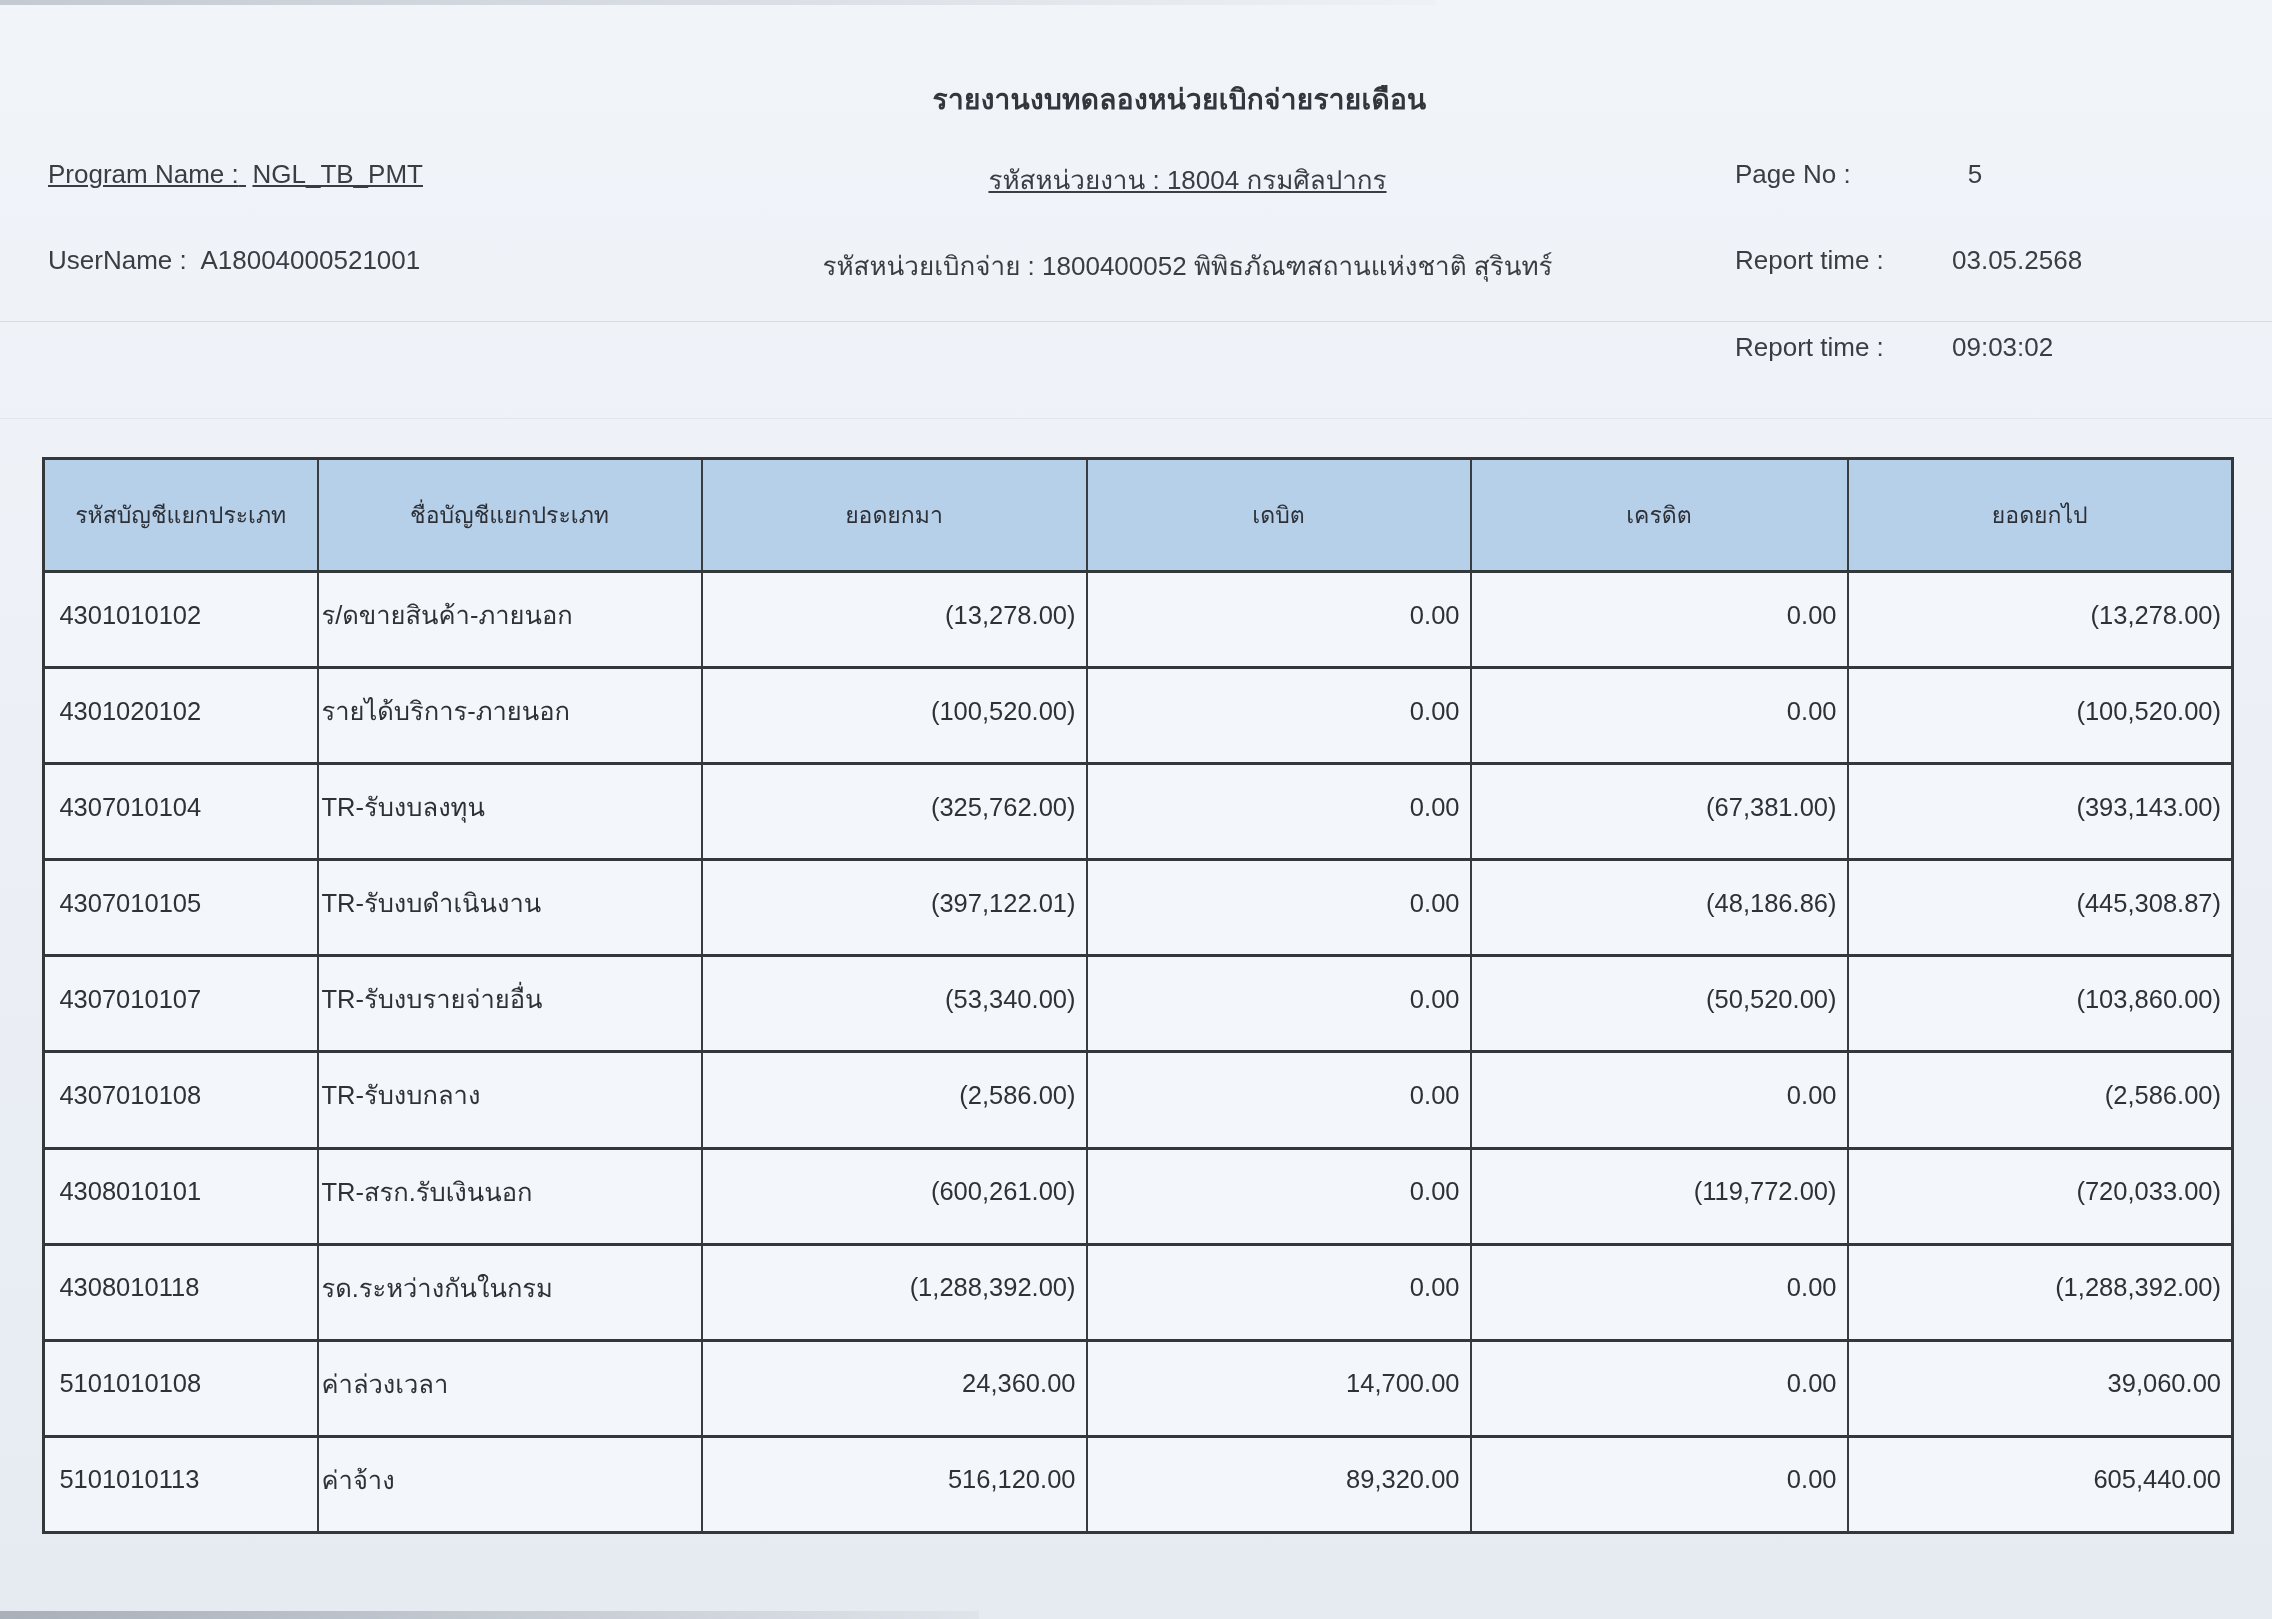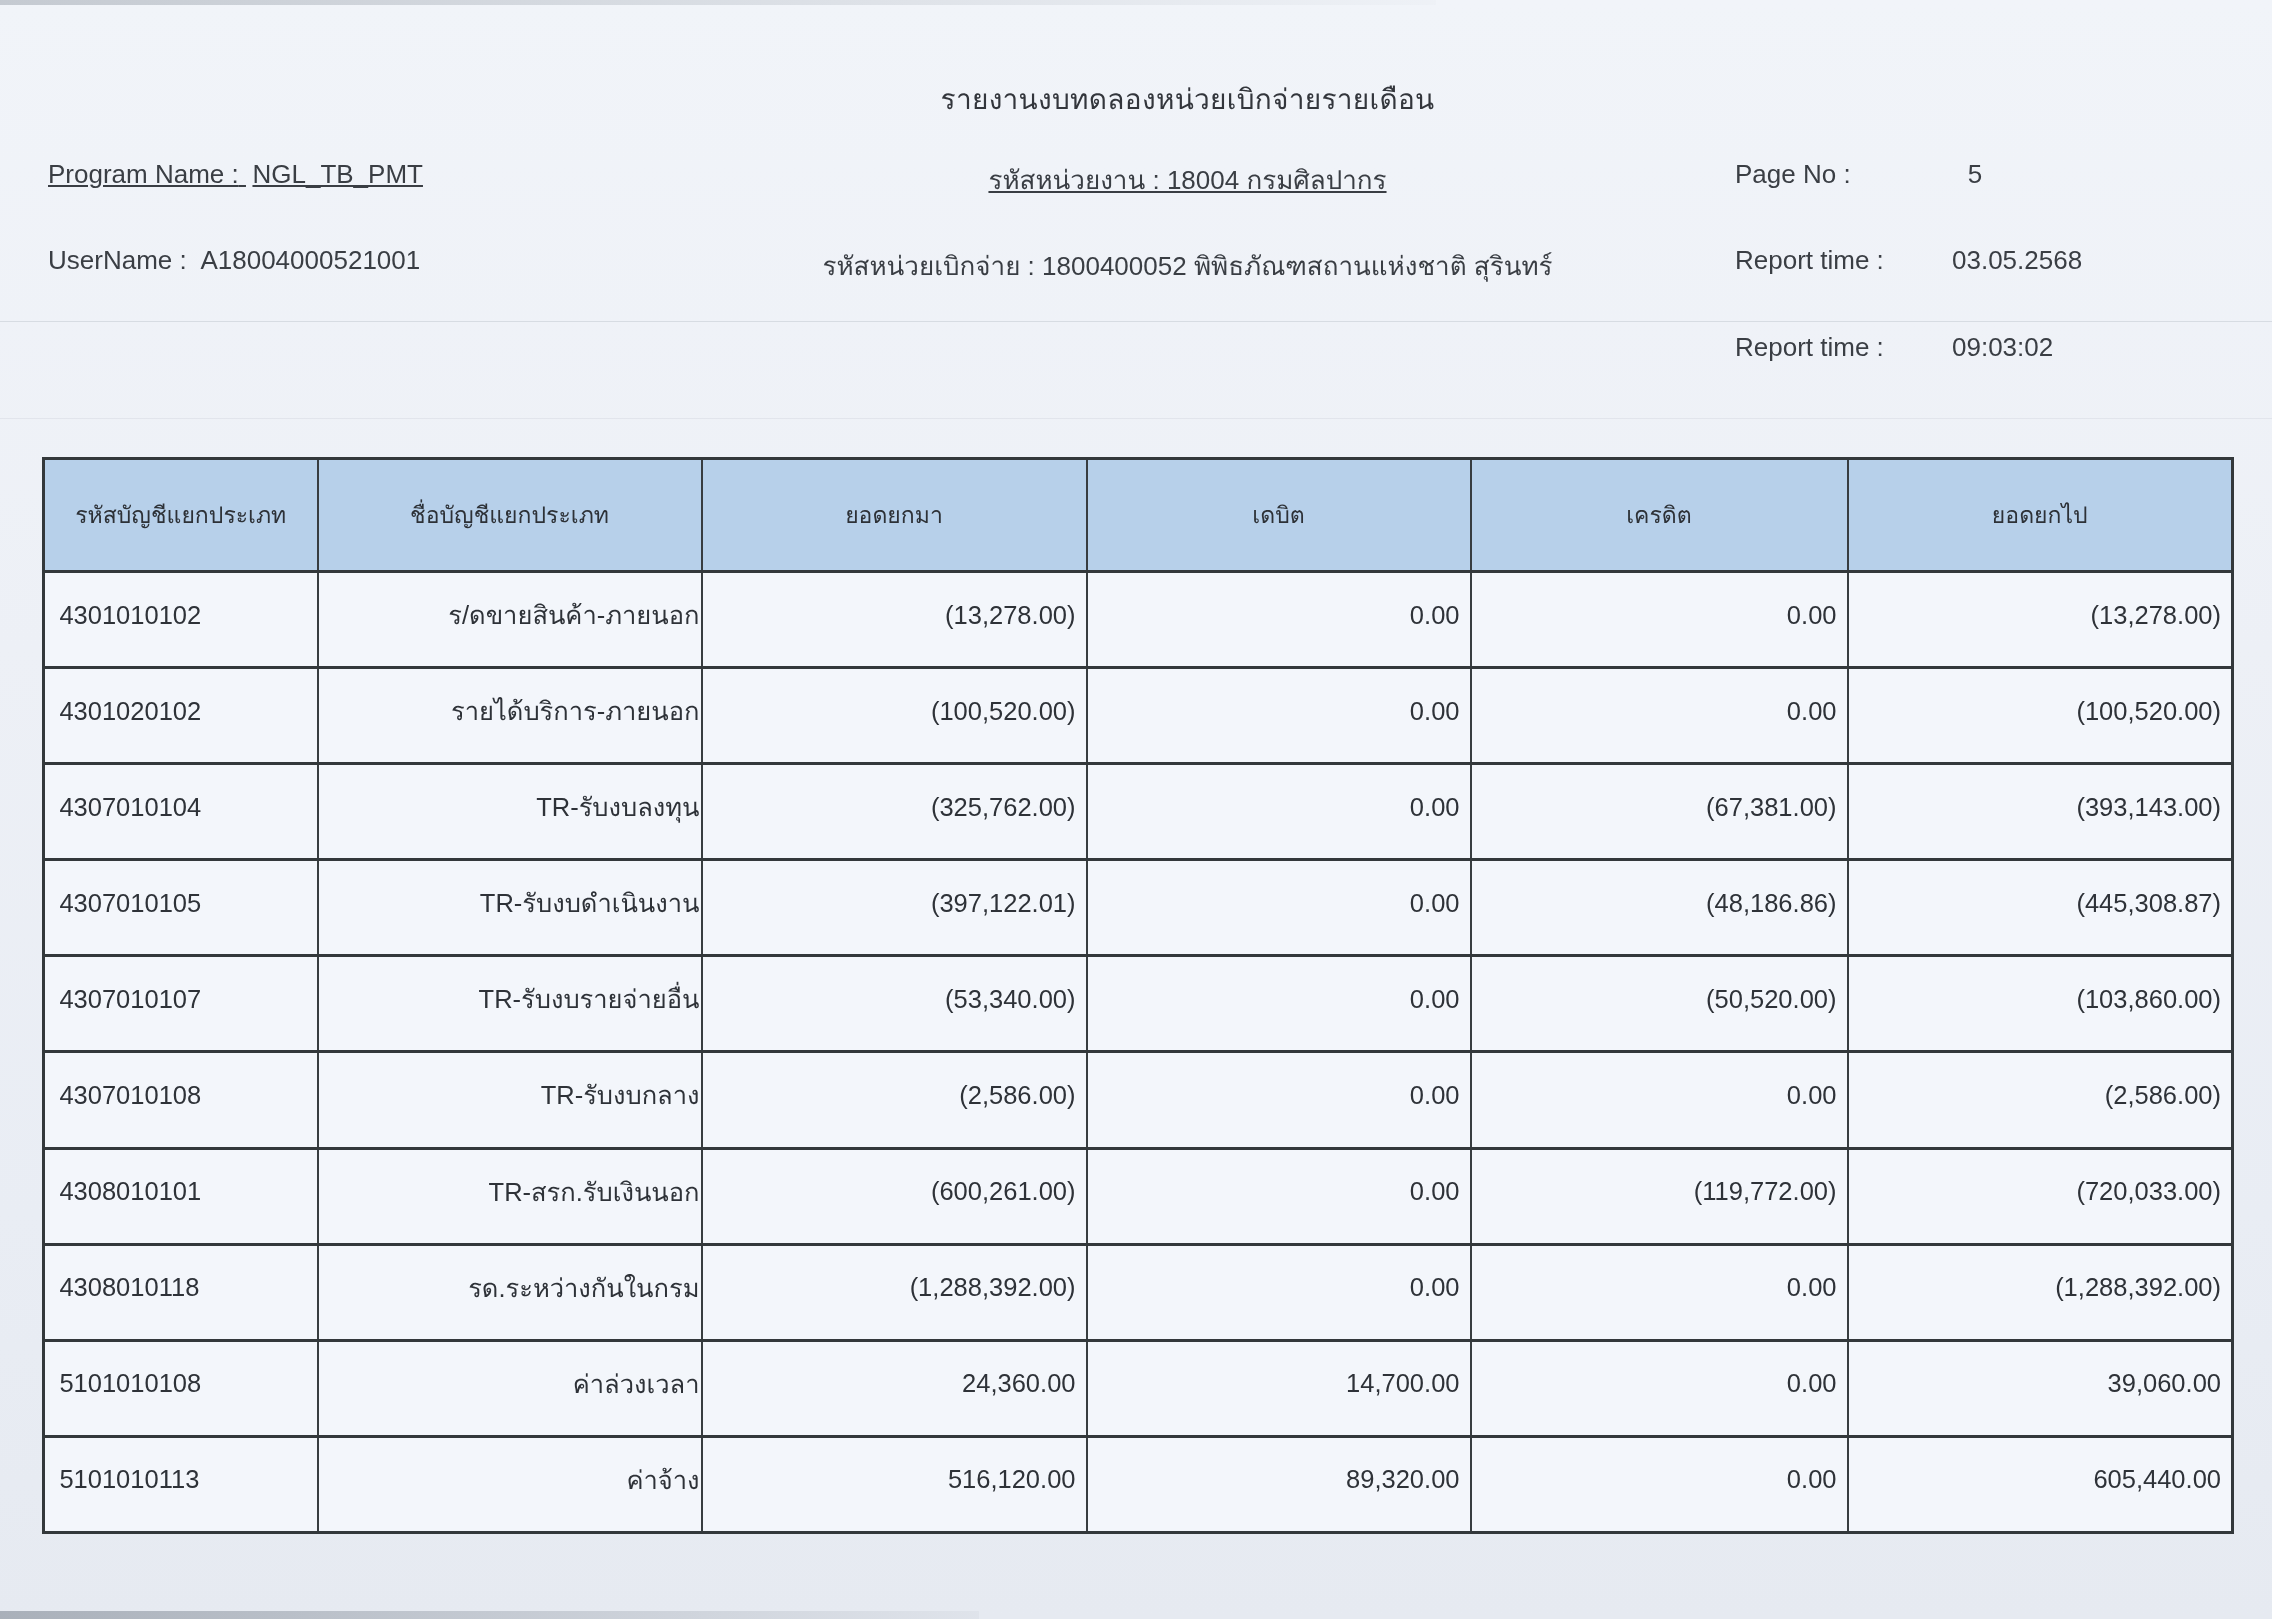--- a/index.html
+++ b/index.html
@@ -25,23 +25,24 @@
   .scan-smudge-bottom {
     position:absolute; left:0; bottom:0; width:979px; height:7.8px;
     background:linear-gradient(90deg, rgba(95,105,118,0.45), rgba(95,105,118,0.05));
   }
   .scan-smudge-top {
     position:absolute; left:0; top:0; width:1436px; height:5.2px;
     background:linear-gradient(90deg, rgba(95,105,118,0.30), rgba(95,105,118,0.02));
   }
 
   .title {
-    position:absolute; top:77px; left:104px; width:2167px;
+    position:absolute; top:77px; left:96px; width:2167px;
     text-align:center; font-size:28px; letter-spacing:0.3px;
     color:#33363c;
+    font-weight:bold;
   }
 
   .meta-row { position:absolute; font-size:26px; color:#3a3e44; white-space:nowrap; }
   .r1 { top:159px;text-decoration:underline; }
   .r2 { top:245px; }
   .r3 { top:332px; }
   .left-col { left:48px; }
   .meta-center { left:104px; width:2167px; text-align:center; }
   .meta-right { left:1735px; }
   .meta-right .lbl { display:inline-block; width:217px; }
@@ -65,21 +66,21 @@
   .report-table th {
     height:110px; background:#b7d0ea;
     font-size:23px; font-weight:normal; color:#2d3137;
     text-align:center; vertical-align:middle; padding:0;
   }
   .report-table td {
     height:84px; font-size:25.5px; color:#2e3238;
     vertical-align:middle; padding-top:0; padding-bottom:9.1px;
   }
   td.code { text-align:left; padding-left:14.4px; }
-  td.name { text-align:right; padding-left:3px; }
+  td.name { text-align:left; padding-left:3px; }
   td.num  { text-align:right; padding-right:10px; }
 </style>
 </head>
 <body>
 
 <div class="page">
 
   <div class="scan-smudge-top"></div>
   <div class="scan-line"></div>
   <div class="scan-line-2"></div>

